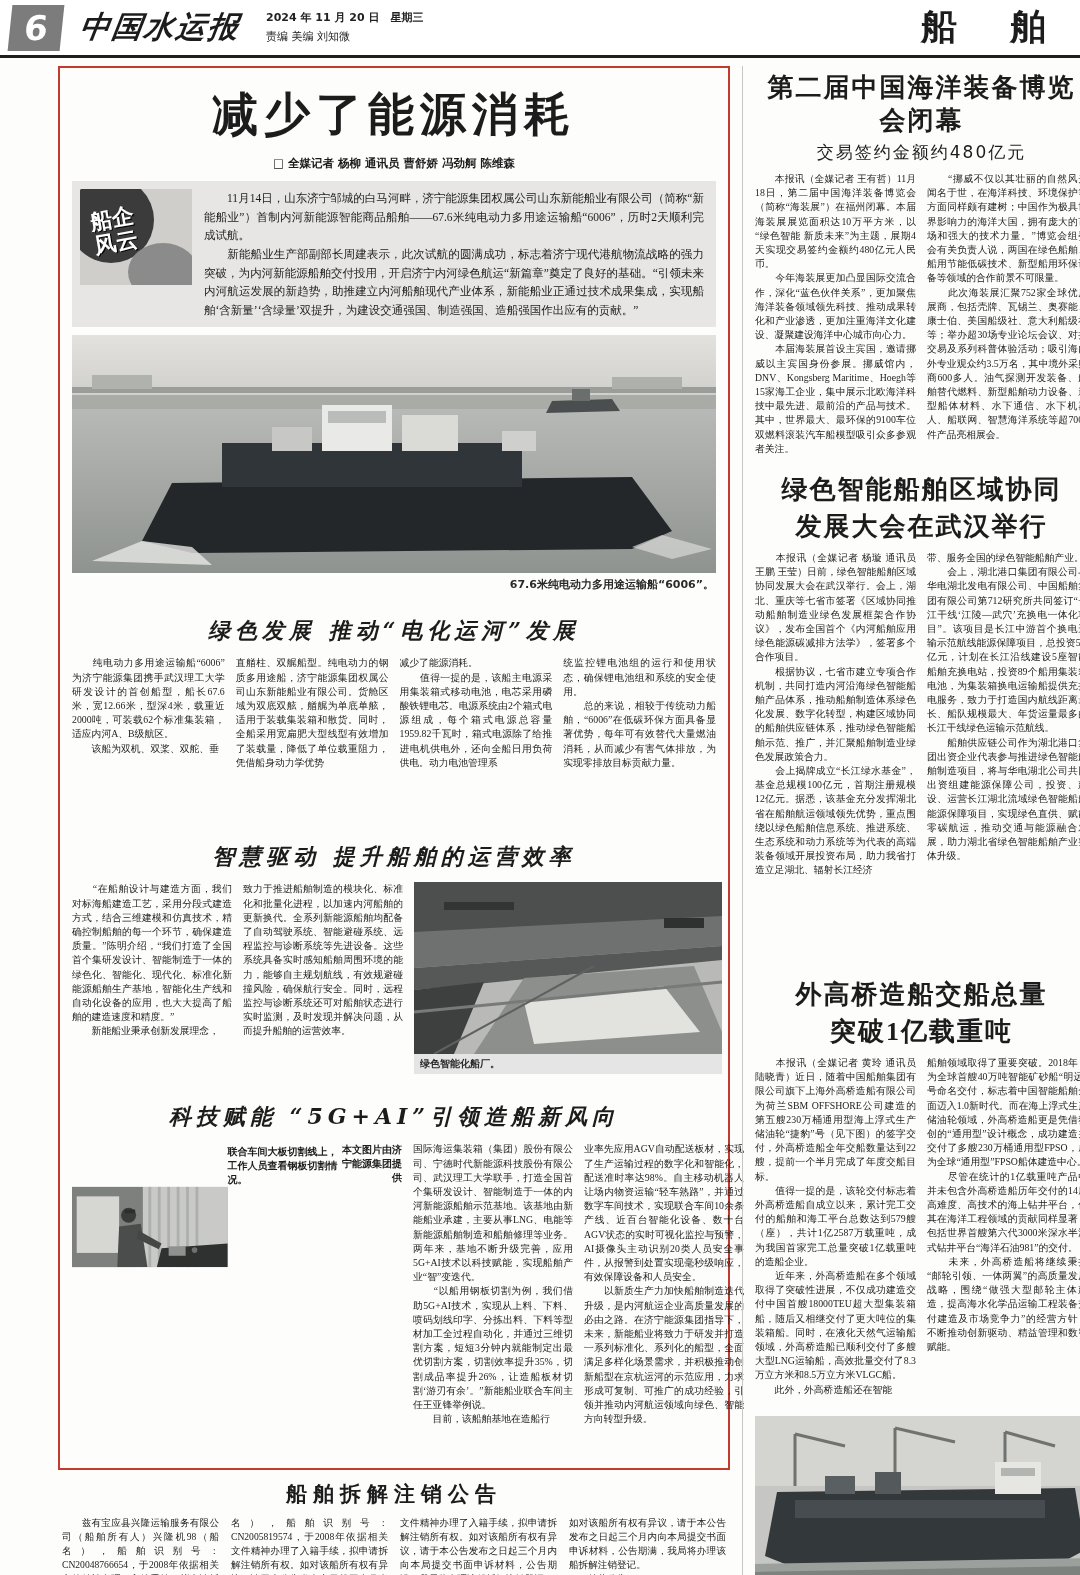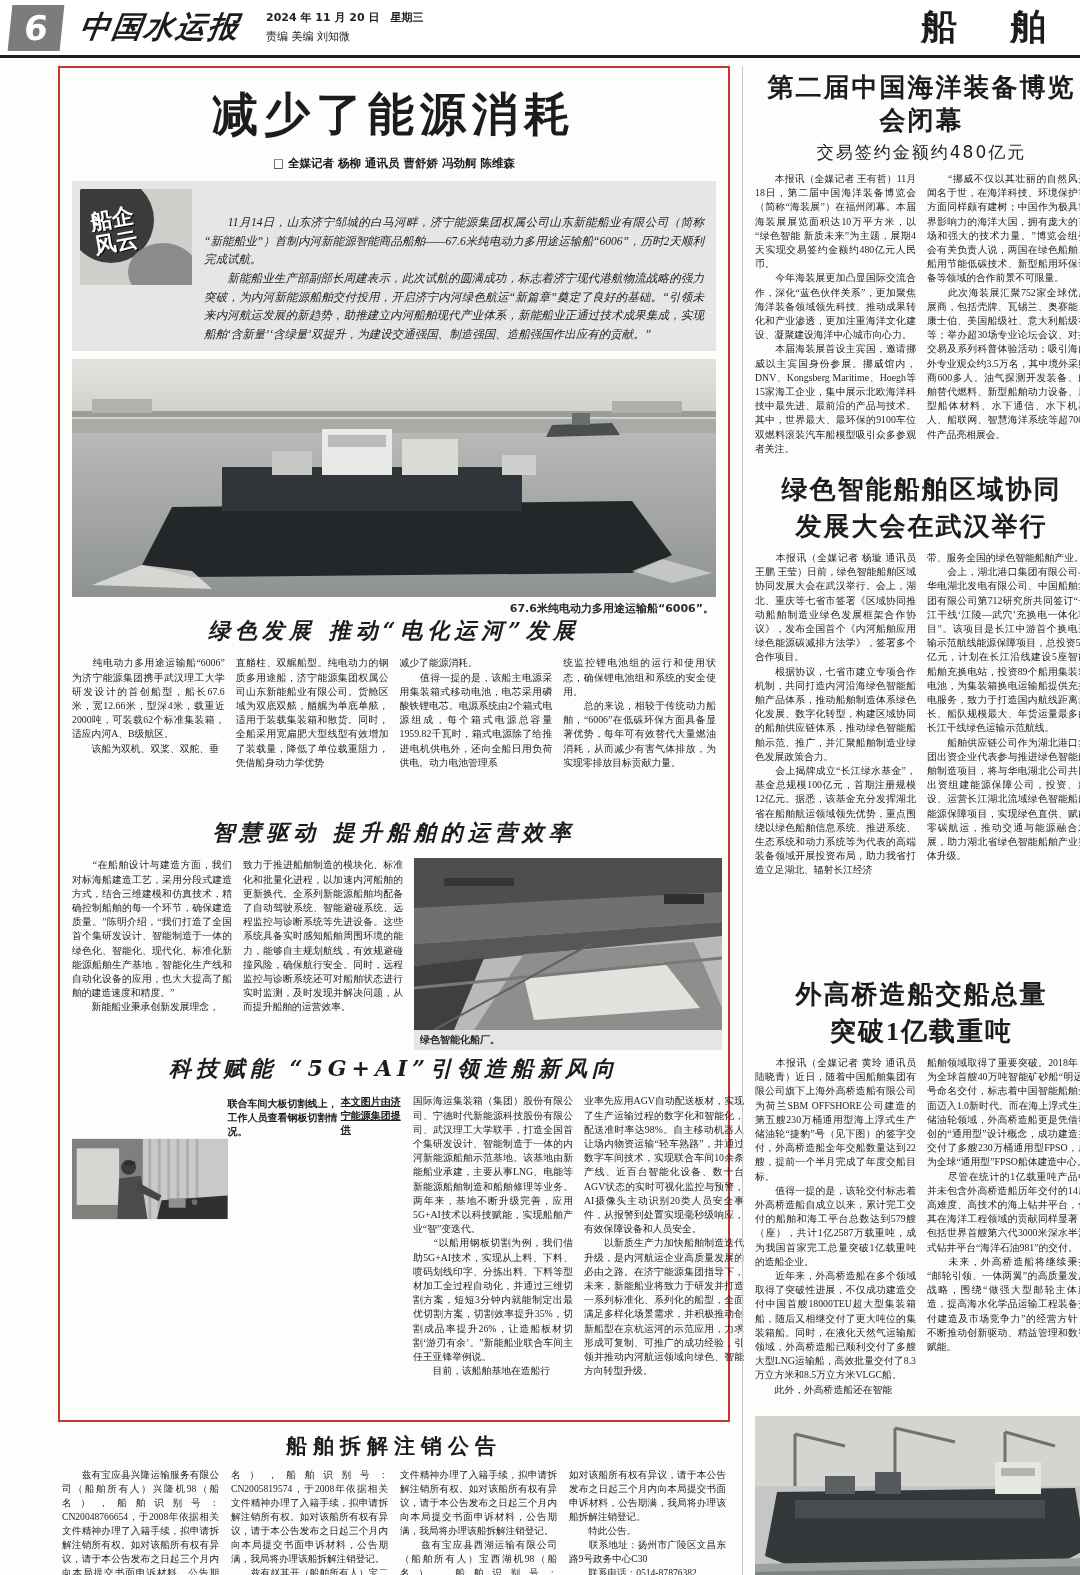--- a/index.html
+++ b/index.html
@@ -23,38 +23,38 @@
   
   .feature{border:2px solid #c23b2e;padding:10px 12px 8px 12px;box-sizing:border-box;}
   .headline{text-align:center;font-size:46px;font-weight:900;letter-spacing:6px;margin:6px 0 10px 0;font-family:"DejaVu Sans",sans-serif;}
   .byline{text-align:center;font-size:11.5px;font-weight:bold;font-family:"DejaVu Sans",sans-serif;margin-bottom:10px;}
   .leadwrap{display:flex;background:#e7e6e4;padding:8px 12px 8px 8px;box-sizing:border-box;}
   .taglogo{width:112px;height:96px;flex:none;background:#cfcecb;position:relative;overflow:hidden;margin-right:12px;}
   .taglogo .blob{position:absolute;left:-12px;top:-12px;width:86px;height:86px;background:#3b3b3b;border-radius:50%;}
   .taglogo .blob2{position:absolute;right:-6px;bottom:-16px;width:70px;height:58px;background:#8b8b8b;border-radius:50%;}
   .taglogo .tagtext{position:absolute;left:12px;top:16px;width:56px;font-size:22px;line-height:1.1;font-weight:bold;color:#fff;
       transform:rotate(-10deg);word-break:break-all;font-family:"DejaVu Serif",serif;text-shadow:1px 1px 0 #000;}
-  .leadtext{font-size:11.5px;line-height:1.62;text-align:justify;white-space:pre-line;font-style:italic;margin-top:24px;}
+  .leadtext{font-size:11.5px;line-height:1.62;text-align:justify;white-space:pre-line;}
 
   .photoframe{margin-top:8px;}
   .photoframe svg{display:block;}
   .cap-r{font-family:"DejaVu Sans",sans-serif;font-weight:bold;font-size:11px;text-align:right;margin:4px 2px 0 0;color:#2a2a2a;}
 
-  .sechead{text-align:center;font-size:22px;font-weight:bold;font-style:italic;letter-spacing:5px;margin:0 0 10px 0;font-family:"DejaVu Serif",serif;}
+  .sechead{text-align:center;font-size:22px;font-weight:bold;font-style:italic;letter-spacing:5px;margin:24px 0 10px 0;font-family:"DejaVu Serif",serif;}
   .cols{display:flex;gap:11px;}
   .pcol{flex:1;font-size:9.8px;line-height:1.45;text-align:justify;white-space:pre-line;overflow:hidden;}
   .s1cols{height:162px;}
   .s2row{display:flex;gap:11px;height:196px;}
   .s2row .pcol{width:160px;flex:none;}
   .s2photo{flex:1;display:flex;flex-direction:column;}
   .capbar{background:#e5e5e5;font-family:"DejaVu Sans",sans-serif;font-weight:bold;font-size:10px;padding:3px 6px;color:#2a2a2a;}
   .s3row{display:flex;gap:11px;height:318px;}
   .s3left{width:330px;flex:none;display:flex;}
   .s3cap{font-family:"DejaVu Sans",sans-serif;font-weight:bold;font-size:10px;margin-top:3px;}
-  .s3credit{font-family:"DejaVu Sans",sans-serif;font-weight:bold;font-size:10px;text-align:left;margin:1px 0 4px 0;text-decoration:underline;}
+  .s3credit{font-family:"DejaVu Sans",sans-serif;font-weight:bold;font-size:10px;text-align:right;margin:1px 0 4px 0;}
   .minicols{display:flex;gap:11px;flex:1;overflow:hidden;}
   .minicols .pcol{height:auto;}
   .s3row .maincol{width:160px;flex:none;height:318px;}
 
   
   .notice{margin-top:10px;padding:0 4px;}
   .notice-title{text-align:center;font-size:21px;font-weight:bold;letter-spacing:6px;margin:2px 0 8px 0;}
   .notice-cols{display:flex;gap:12px;height:152px;overflow:hidden;}
   .notice-cols .pcol{font-size:9.6px;}
 

